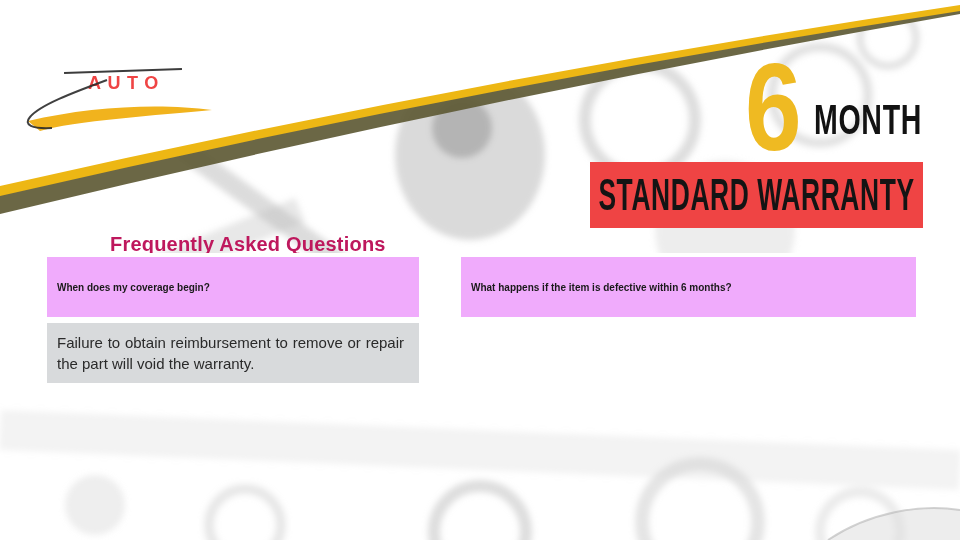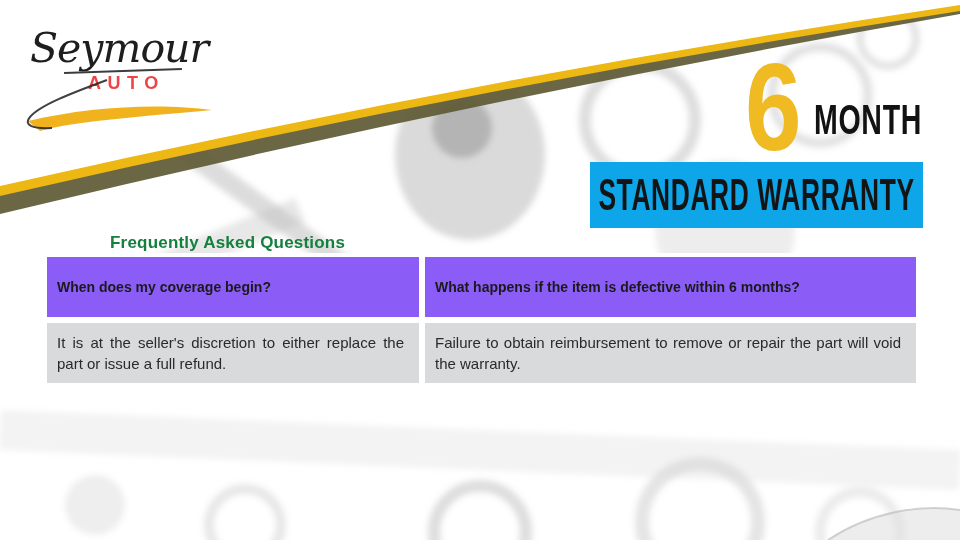--- a/index.html
+++ b/index.html
@@ -30,49 +30,49 @@
     font-weight:bold;color:#efba22;transform:scaleX(0.82);transform-origin:left top;
     white-space:nowrap;
   }
   .hero-month{
     position:absolute;left:814px;top:99px;font-size:42px;line-height:1;
     font-weight:bold;color:#121212;transform:scaleX(0.68);transform-origin:left top;
     white-space:nowrap;letter-spacing:1px;
   }
   .hero-banner{
     position:absolute;left:590px;top:162px;width:333px;height:66px;
-    background:#0ea5e9;display:flex;align-items:center;justify-content:center;
+    background:#ef4444;display:flex;align-items:center;justify-content:center;
   }
   .hero-banner span{
     display:inline-block;font-size:44px;font-weight:bold;color:#141414;
     transform:scaleX(0.60);transform-origin:center;white-space:nowrap;letter-spacing:1px;
   }
 
   
   .faq-heading{
-    position:absolute;left:110px;top:233px;font-size:17px;font-weight:bold;
-    color:#15803d;letter-spacing:0.2px;
+    position:absolute;left:110px;top:233px;font-size:20px;font-weight:bold;
+    color:#be185d;letter-spacing:0.2px;
   }
   .faq-table{
     position:absolute;left:43px;top:253px;width:877px;
     background:#ffffff;padding:4px;box-sizing:border-box;
     display:grid;grid-template-columns:372px 491px;gap:6px;
   }
   .q-cell{
-    background:#8b5cf6;display:flex;align-items:center;
+    background:#f0abfc;display:flex;align-items:center;
     padding:0 10px;box-sizing:border-box;
-    font-size:14px;font-weight:bold;color:#1a1a1a;line-height:21px;
+    font-size:10px;font-weight:bold;color:#1a1a1a;line-height:21px;
   }
   .a-cell{
     background:#d8dadc;display:flex;align-items:center;
     padding:0 15px 0 10px;box-sizing:border-box;
     font-size:15px;color:#2a2a2a;line-height:21px;
   }
   .a-cell div{width:100%;text-align:justify;}
-  .row-h1{min-height:54px;} .row-h2{min-height:60px;}
+  .row-h1{min-height:54px;} .row-h2{min-height:60px;margin-left:36px;}
   .row-h3{min-height:53px;} .row-h4{min-height:60px;}
 </style>
 </head>
 <body>
 
 <div class="slide">
 
   <svg class="layer" viewBox="0 0 960 540">
     <defs>
         <filter id="soft">
@@ -100,21 +100,20 @@
 
   <svg class="layer" viewBox="0 0 960 540">
     <path d="M0,0 H960 V6 Q480,79 0,188 Z" fill="#ffffff"></path>
     <path d="M0,195 Q480,84 960,10 V14 Q480,98 0,214 Z" fill="#5e5a35" opacity="0.92"></path>
     <path d="M0,186 Q480,77 960,5 V11 Q480,85 0,196 Z" fill="#edb714"></path>
     <path d="M828,540 C870,512 920,504 960,510 L960,540 Z" fill="#dedede" opacity="0.55"></path>
     <path d="M828,540 C870,512 920,504 960,510" fill="none" stroke="#b4b4b4" stroke-width="2" opacity="0.6"></path>
   </svg>
 
   <div class="logo">
-    <div class="logo-script">Seymour</div>
     <div class="logo-underline"></div>
     <div class="logo-sub">AUTO</div>
     <svg width="215" height="125" viewBox="0 0 215 125">
       <path d="M18,103 C80,88 152,85 202,92 C150,97 62,103 30,113 Z" fill="#f1b31d"></path>
       <path d="M97,62 C62,75 30,87 20,99 C13,107 22,111 42,110" fill="none" stroke="#2b2b2b" stroke-width="2" opacity="0.9"></path>
     </svg>
   </div>
 
   <div class="hero-number">6</div>
   <div class="hero-month">MONTH</div>
@@ -125,23 +124,20 @@
   <div class="faq-heading">Frequently Asked Questions</div>
 
   <div class="faq-table">
     <div class="q-cell row-h1">
       <span>When does my coverage begin?</span>
     </div>
 
     <div class="q-cell row-h2">
       <span>What happens if the item is defective within 6 months?</span>
     </div>
-    <div class="a-cell row-h2">
-      <div>It is at the seller's discretion to either replace the part or issue a full refund.</div>
-    </div>
 
 
     <div class="a-cell row-h4">
       <div>Failure to obtain reimbursement to remove or repair the part will void the warranty.</div>
     </div>
   </div>
 
 </div>
 
 </body></html>

